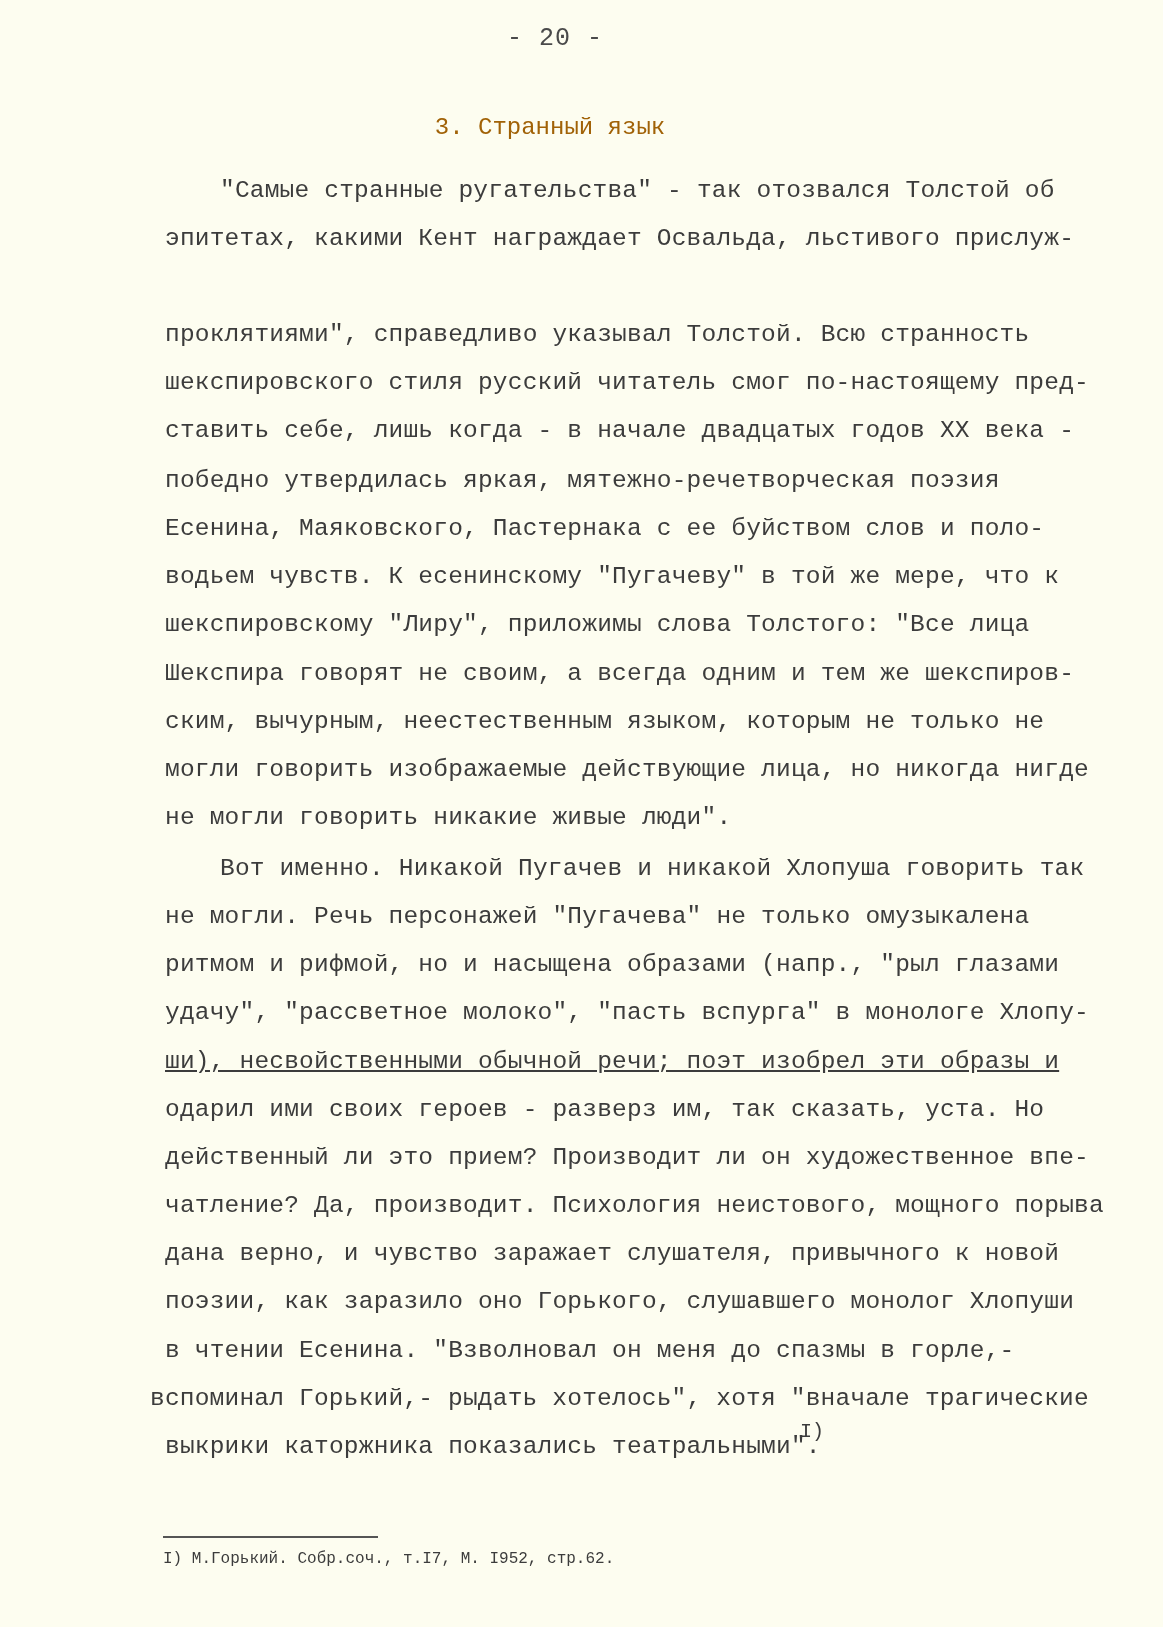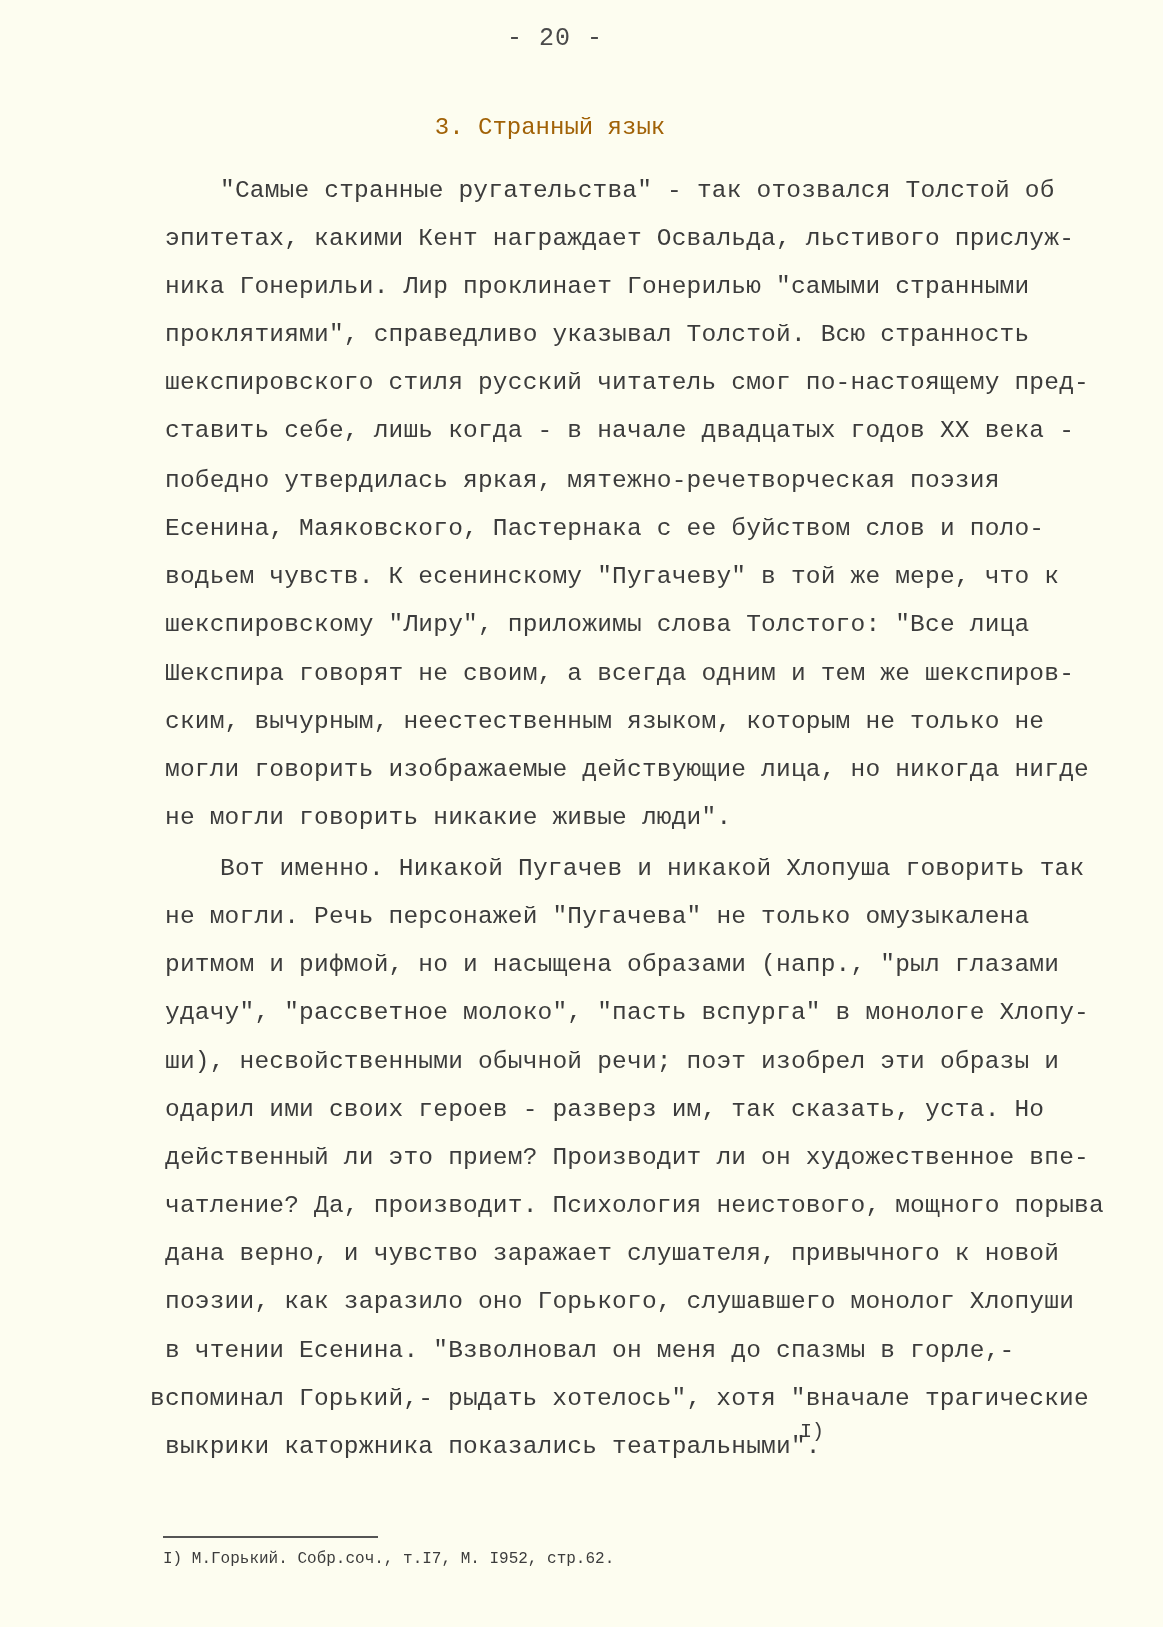--- a/index.html
+++ b/index.html
@@ -73,38 +73,37 @@
   </style>
 </head>
 <body>
 
 <div class="page">
   <div class="page-number">- 20 -</div>
   <div class="heading">3. Странный язык</div>
 
   <div class="line" style="left:220px; top:160px;">"Самые странные ругательства" - так отозвался Толстой об</div>
   <div class="line" style="left:165px; top:208px;">эпитетах, какими Кент награждает Освальда, льстивого прислуж-</div>
-  <div class="line" style="left:165px; top:256px;">ника Гонерильи. Лир проклинает Гонерилью "самыми странными</div>
   <div class="line" style="left:165px; top:304px;">проклятиями", справедливо указывал Толстой. Всю странность</div>
   <div class="line" style="left:165px; top:352px;">шекспировского стиля русский читатель смог по-настоящему пред-</div>
   <div class="line" style="left:165px; top:400px;">ставить себе, лишь когда - в начале двадцатых годов XX века -</div>
   <div class="line" style="left:165px; top:450px;">победно утвердилась яркая, мятежно-речетворческая поэзия</div>
   <div class="line" style="left:165px; top:498px;">Есенина, Маяковского, Пастернака с ее буйством слов и поло-</div>
   <div class="line" style="left:165px; top:546px;">водьем чувств. К есенинскому "Пугачеву" в той же мере, что к</div>
   <div class="line" style="left:165px; top:594px;">шекспировскому "Лиру", приложимы слова Толстого: "Все лица</div>
   <div class="line" style="left:165px; top:643px;">Шекспира говорят не своим, а всегда одним и тем же шекспиров-</div>
   <div class="line" style="left:165px; top:691px;font-family:Liberation Mono, monospace;">ским, вычурным, неестественным языком, которым не только не</div>
   <div class="line" style="left:165px; top:739px;">могли говорить изображаемые действующие лица, но никогда нигде</div>
   <div class="line" style="left:165px; top:787px;">не могли говорить никакие живые люди".</div>
 
   <div class="line" style="left:220px; top:838px;">Вот именно. Никакой Пугачев и никакой Хлопуша говорить так</div>
   <div class="line" style="left:165px; top:886px;">не могли. Речь персонажей "Пугачева" не только омузыкалена</div>
   <div class="line" style="left:165px; top:934px;">ритмом и рифмой, но и насыщена образами (напр., "рыл глазами</div>
   <div class="line" style="left:165px; top:982px;">удачу", "рассветное молоко", "пасть вспурга" в монологе Хлопу-</div>
-  <div class="line" style="left:165px; top:1031px;">ши), несвойственными обычной речи; поэт изобрел эти образы и</div>
+  <div class="line" style="left:165px; top:1031px;text-decoration:underline;">ши), несвойственными обычной речи; поэт изобрел эти образы и</div>
   <div class="line" style="left:165px; top:1079px;">одарил ими своих героев - разверз им, так сказать, уста. Но</div>
   <div class="line" style="left:165px; top:1127px;">действенный ли это прием? Производит ли он художественное впе-</div>
   <div class="line" style="left:165px; top:1223px;">дана верно, и чувство заражает слушателя, привычного к новой</div>
   <div class="line" style="left:165px; top:1175px;">чатление? Да, производит. Психология неистового, мощного порыва</div>
   <div class="line" style="left:165px; top:1271px;">поэзии, как заразило оно Горького, слушавшего монолог Хлопуши</div>
   <div class="line" style="left:165px; top:1320px;">в чтении Есенина. "Взволновал он меня до спазмы в горле,-</div>
   <div class="line" style="left:150px; top:1368px;">вспоминал Горький,- рыдать хотелось", хотя "вначале трагические</div>
   <div class="line" style="left:165px; top:1416px;font-family:Liberation Mono, monospace;">выкрики каторжника показались театральными".</div>
   <div class="sup" style="left:800px; top:1404px;">I)</div>
 

